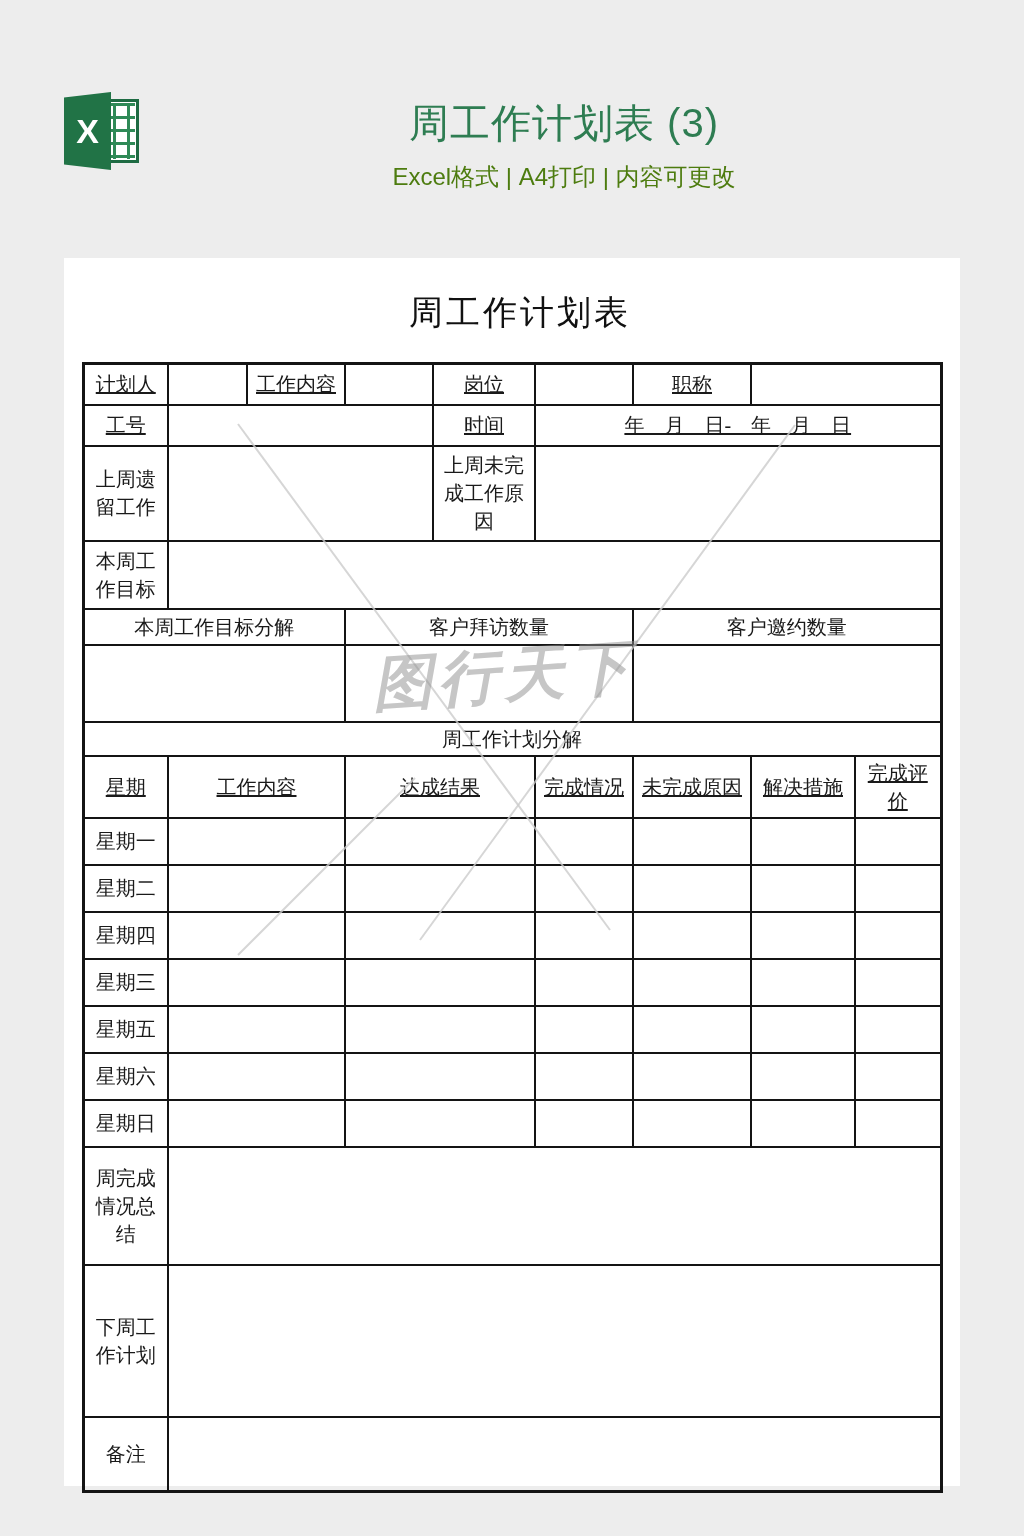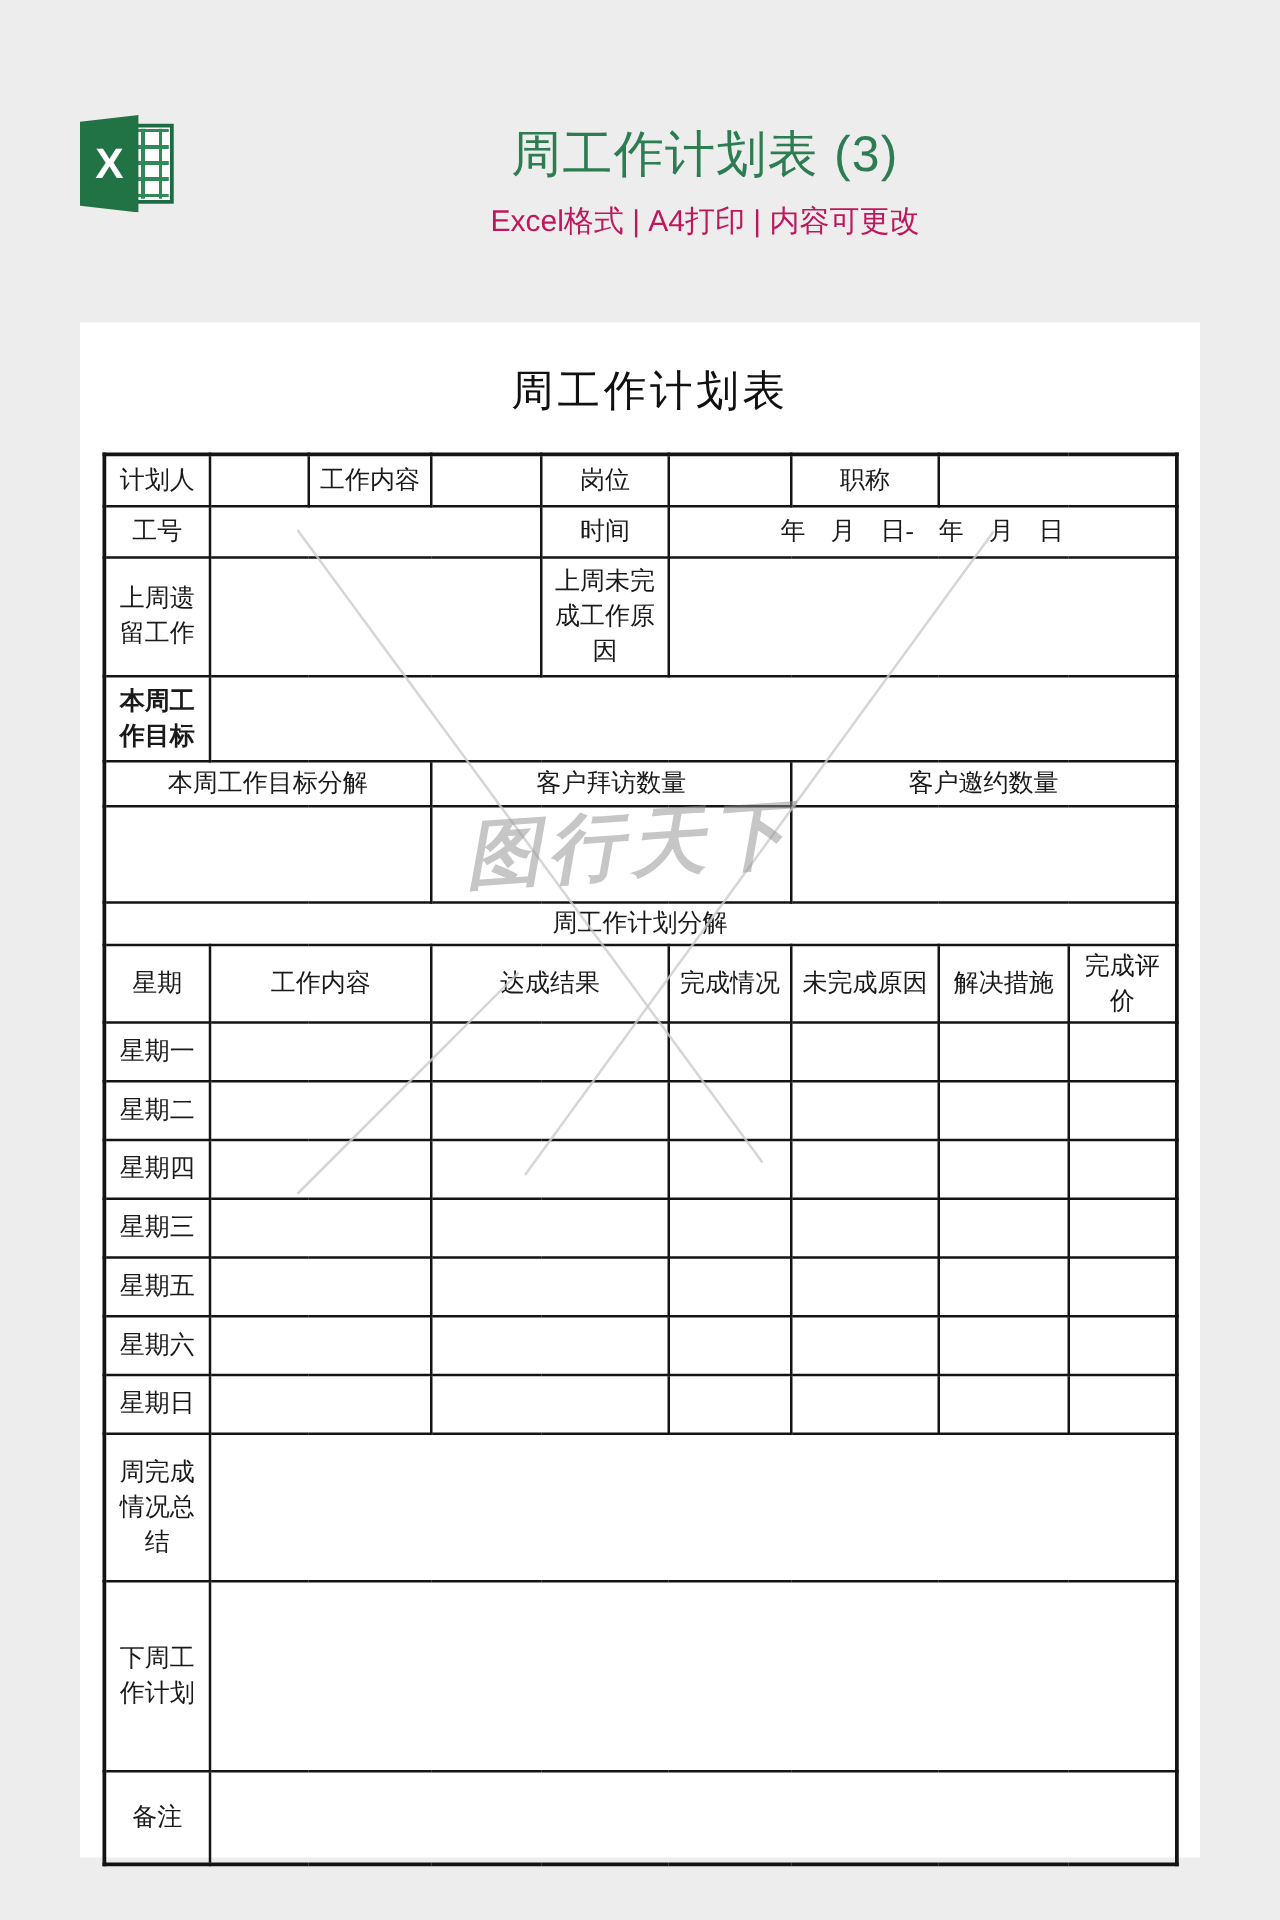--- a/index.html
+++ b/index.html
@@ -15,35 +15,35 @@
       repeating-linear-gradient(to right,#2f8a57 0 3px,transparent 3px 14px);}
   .xl-cover{position:absolute;left:0;top:0;width:47px;height:78px;background:#217346;
     clip-path:polygon(0 7%,100% 0,100% 100%,0 93%);
     display:flex;align-items:center;justify-content:center;}
   .xl-cover span{color:#fff;font-family:"Liberation Sans","DejaVu Sans",sans-serif;
     font-weight:bold;font-size:34px;line-height:1;}
   .header-text{position:absolute;left:104px;right:0;top:96px;text-align:center;}
   .page-title{font-family:"Liberation Sans","DejaVu Sans",sans-serif;font-weight:400;
     font-size:40px;color:#2e7d52;letter-spacing:1px;}
   .page-subtitle{margin-top:10px;font-family:"Liberation Sans","DejaVu Sans",sans-serif;
-    font-size:24px;color:#be185d;}
+    font-size:24px;color:#4d7c0f;}
 
   
   .card{position:absolute;left:64px;top:258px;width:896px;height:1228px;background:#ffffff;}
   .doc-title{margin-top:32px;text-align:center;
     font-family:"Liberation Serif","DejaVu Serif",serif;
     font-size:34px;color:#111;letter-spacing:3px;padding-left:16px;}
 
   table.form{margin:26px auto 0;border-collapse:collapse;table-layout:fixed;
     width:858px;border:3px solid #141414;}
   table.form td{border:2px solid #141414;
     font-family:"Liberation Serif","DejaVu Serif",serif;
     font-size:20px;color:#1a1a1a;text-align:center;vertical-align:middle;
     padding:2px 5px;line-height:1.4;background:transparent;}
-  tr.h41>td{height:41px;} tr.h95>td{height:95px;} tr.h63>td{height:68px;font-weight:bold;}
+  tr.h41>td{height:41px;text-decoration:underline;} tr.h95>td{height:95px;} tr.h63>td{height:68px;}
   tr.h36>td{height:36px;} tr.h77>td{height:77px;} tr.h40>td{height:28px;}
   tr.h47>td{height:47px;} tr.h118>td{height:118px;} tr.h119>td{height:152px;}
   tr.h75>td{height:75px;}
 
   
   .wm-lines{position:absolute;inset:0;width:896px;height:1228px;pointer-events:none;}
   .wm-text{position:absolute;left:308px;top:378px;pointer-events:none;
     font-family:"Liberation Serif","DejaVu Serif",serif;font-weight:bold;font-style:italic;
     font-size:60px;letter-spacing:6px;color:#8f8f8f;opacity:0.5;transform:rotate(-4deg);}
 </style>

